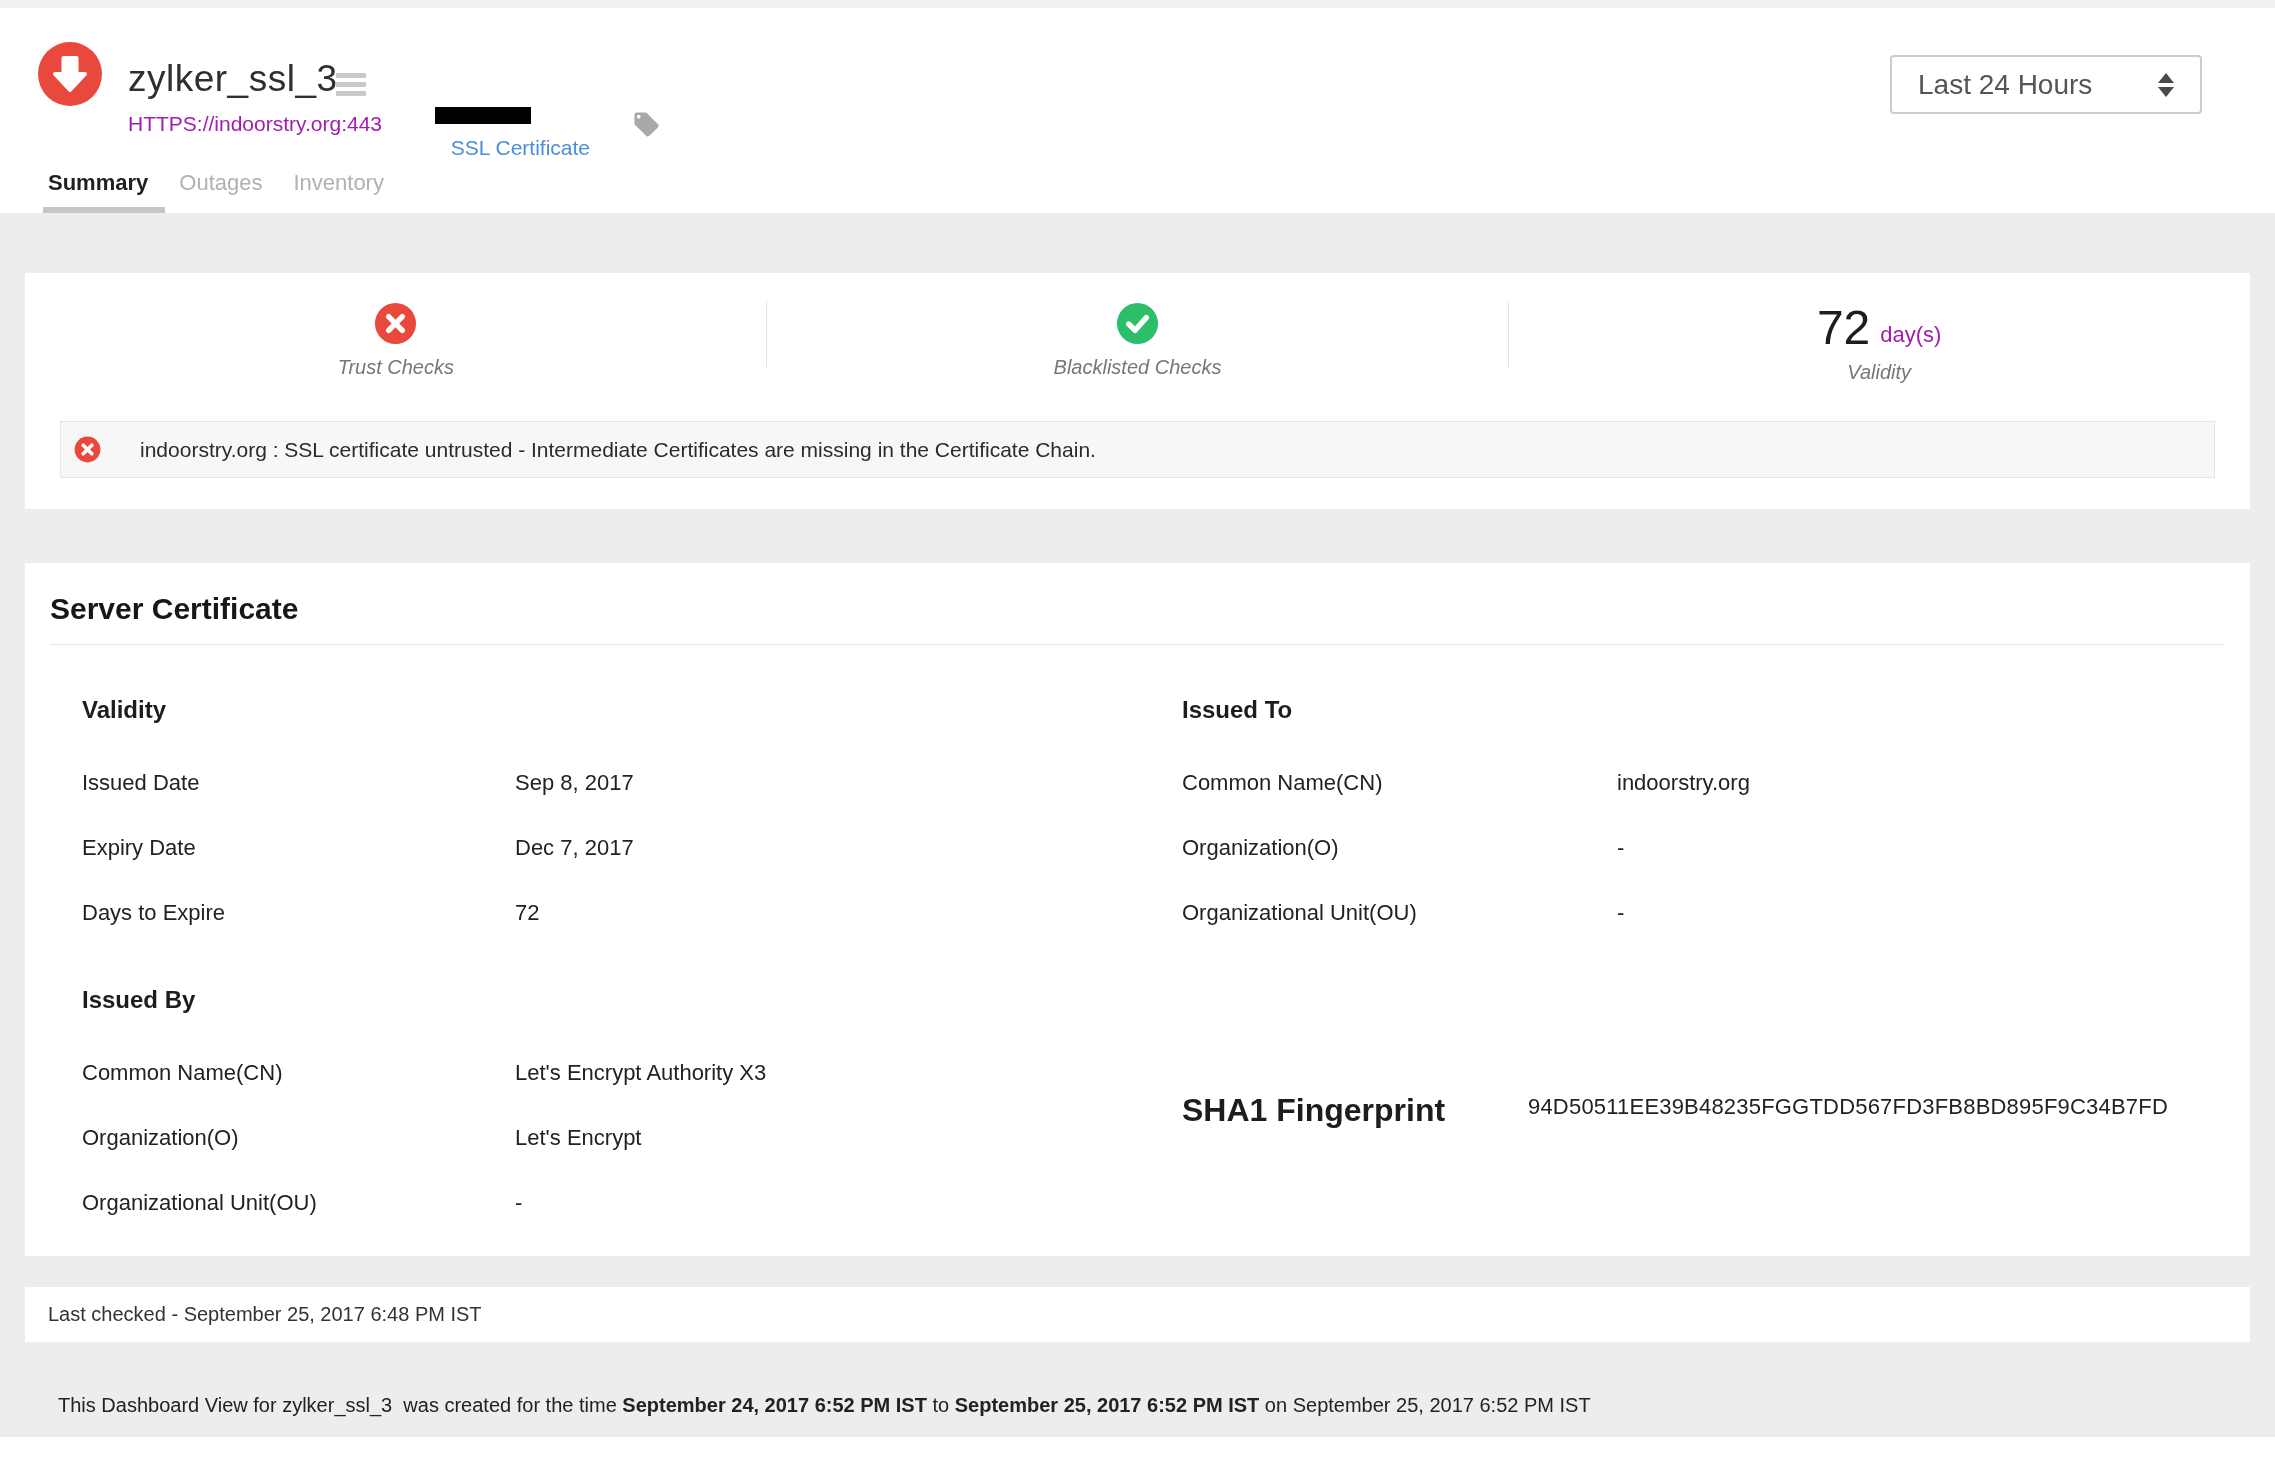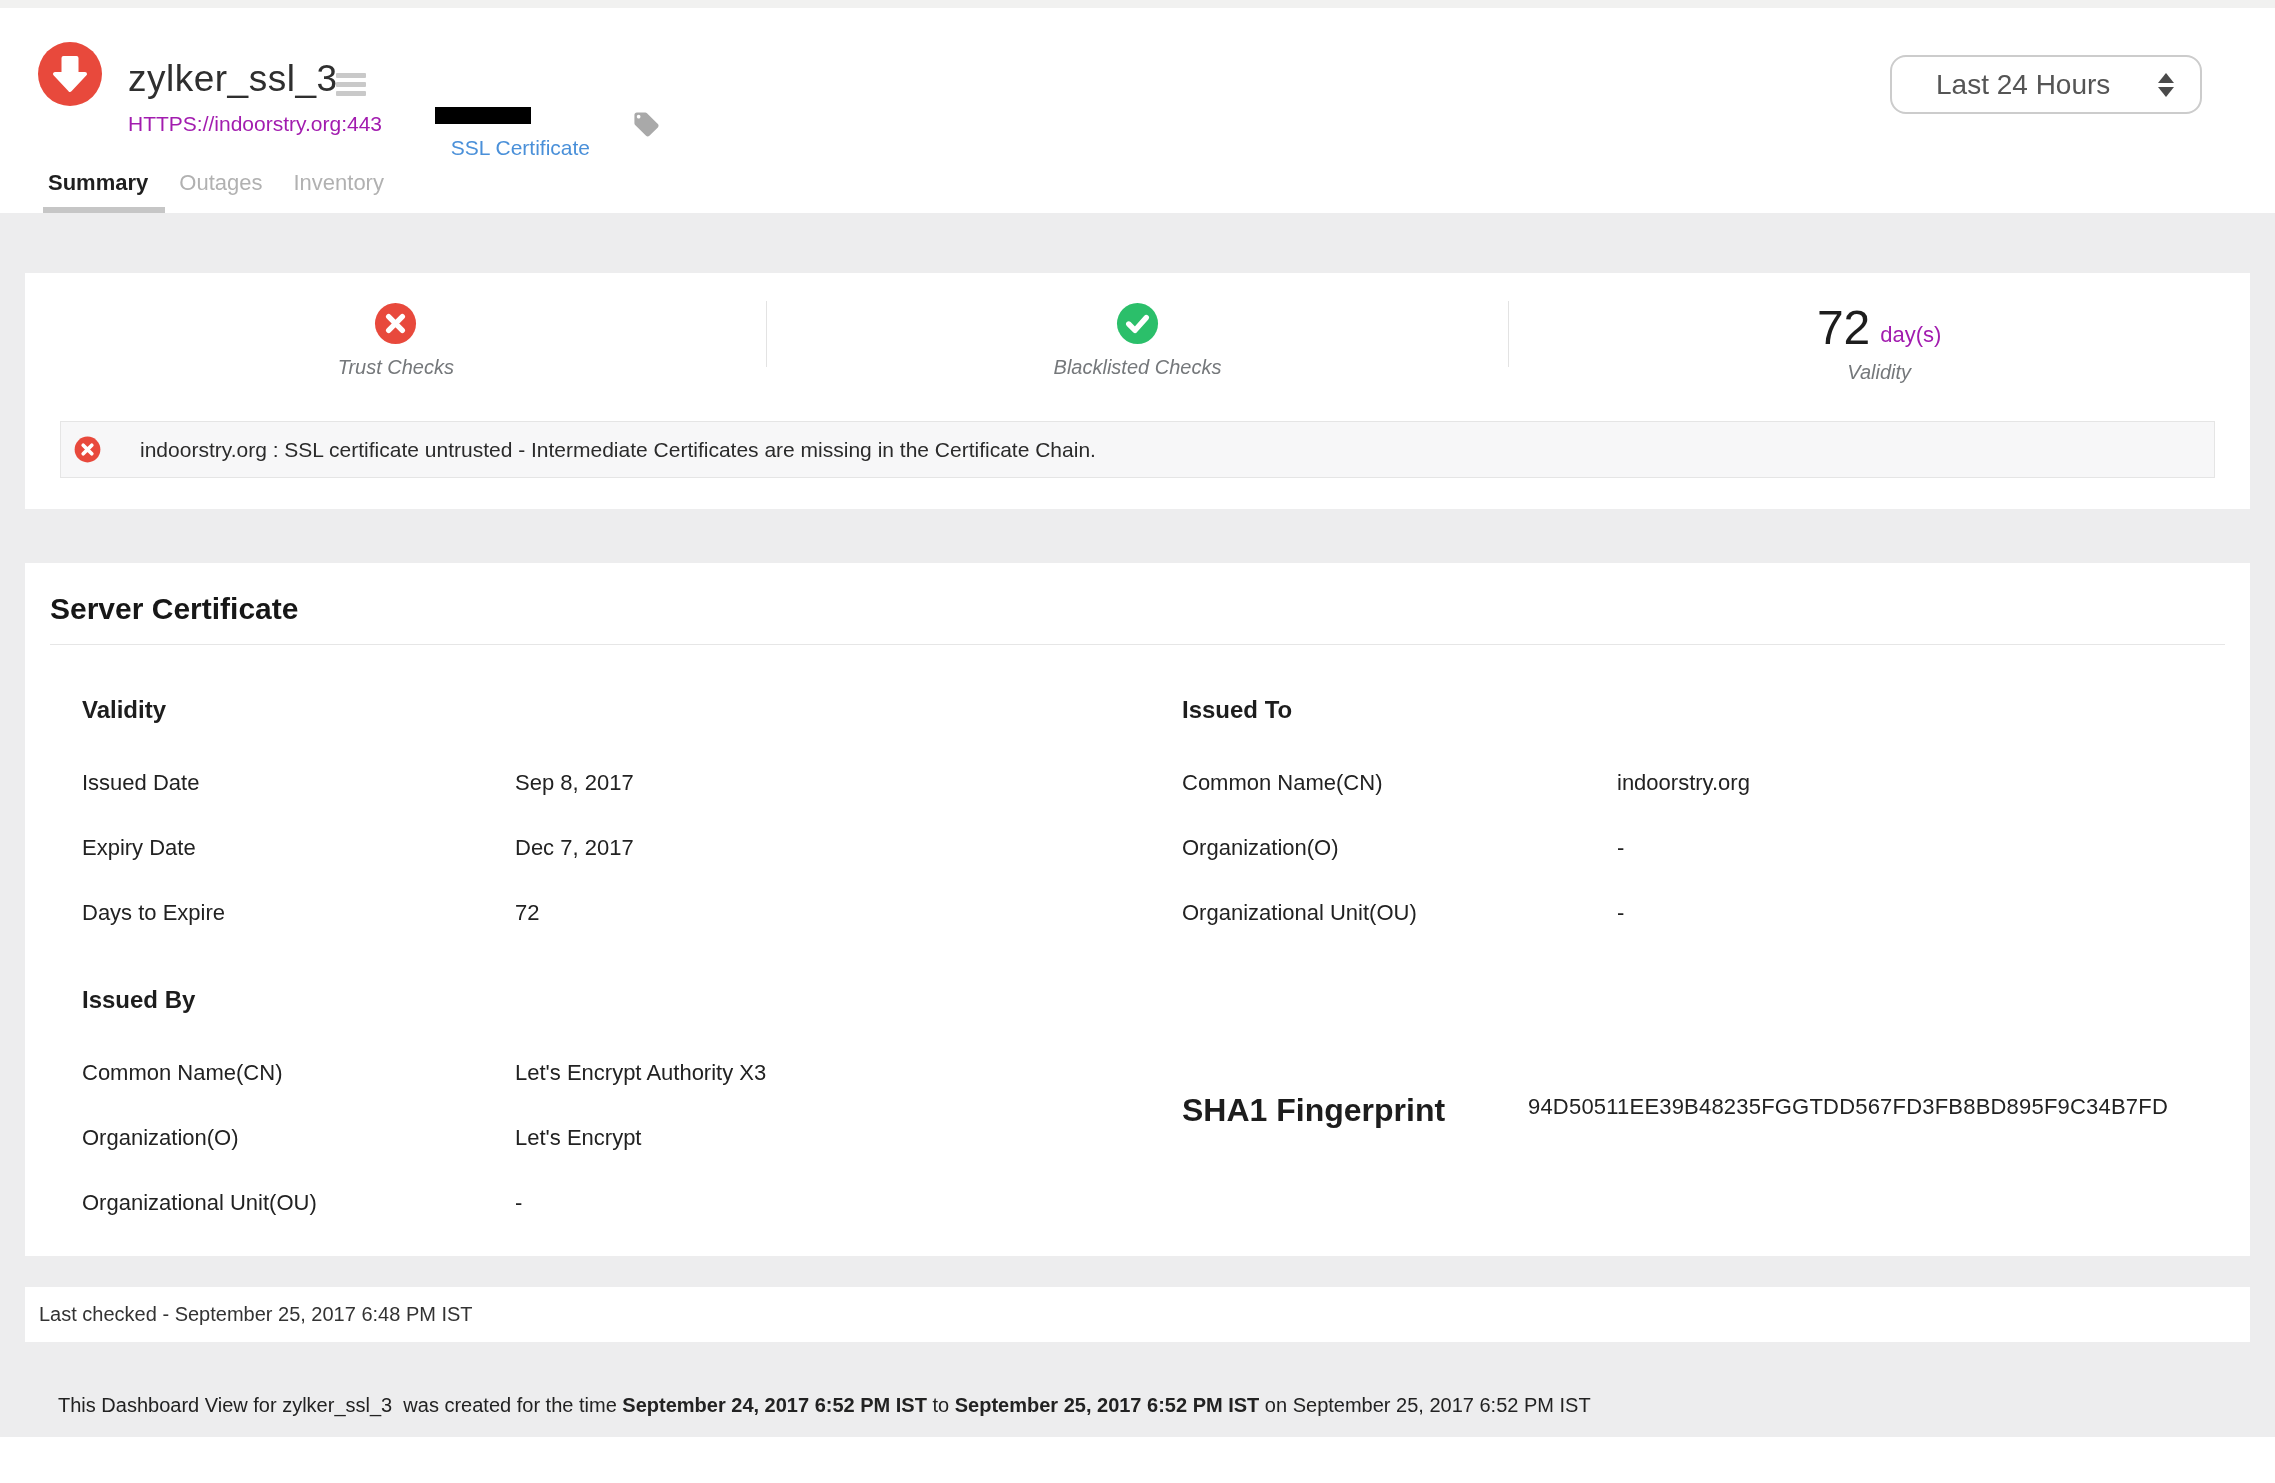--- a/index.html
+++ b/index.html
@@ -26,21 +26,21 @@
   .mtype{color:var(--link-blue);margin-left:22px;position:relative;white-space:pre;cursor:pointer;}
   .redaction{position:absolute;left:31px;top:-5px;width:96px;height:17px;background:#000;}
   .tagicon{margin-left:42px;margin-top:-2px;width:29px;height:29px;cursor:pointer;}
 
   .tabs{position:absolute;left:48px;top:158px;display:flex;gap:31px;font-size:22px;}
   .tab{color:#b1b1b1;cursor:pointer;}
   .tab.active{color:#1f1f1f;font-weight:bold;}
   .tab-underline{position:absolute;left:43px;top:195px;width:122px;height:6px;background:#c6c6c6;}
 
   .timerange{position:absolute;left:1890px;top:43px;width:312px;height:59px;border:2px solid #cccccc;
-    border-radius:16px;background:#fff;display:flex;align-items:center;padding:0 26px 0 44px;cursor:pointer;}
+    border-radius:4px;background:#fff;display:flex;align-items:center;padding:0 26px 0 26px;cursor:pointer;}
   .timerange .sel{font-size:28px;color:#555;flex:1;}
   .spin{display:flex;flex-direction:column;gap:4px;align-items:center;}
   .spin .up{width:0;height:0;border-left:8px solid transparent;border-right:8px solid transparent;border-bottom:10px solid #4a4a4a;}
   .spin .dn{width:0;height:0;border-left:8px solid transparent;border-right:8px solid transparent;border-top:10px solid #4a4a4a;}
 
   
   .main{position:absolute;left:0;top:213px;width:2275px;height:1224px;background:#ededee;}
 
   
   .statuscard{position:absolute;left:25px;top:60px;width:2225px;height:236px;background:#ffffff;}
@@ -67,21 +67,21 @@
   .crow{position:absolute;font-size:22px;color:#222;white-space:nowrap;}
   .crow .rvalue{position:absolute;white-space:nowrap;}
   .lcol{left:57px;}  .lcol .rvalue{left:433px;}
   .rcol{left:1157px;} .rcol .rvalue{left:435px;}
   .sha1row{position:absolute;left:1157px;top:529px;font-size:22px;white-space:nowrap;}
   .sha1row .rlabel{font-size:32px;font-weight:bold;color:#1d1d1d;}
   .sha1row .rvalue{position:absolute;left:346px;top:2px;color:#222;letter-spacing:.2px;}
 
   
   .lastchecked{position:absolute;left:25px;top:1074px;width:2225px;height:55px;background:#ffffff;
-    display:flex;align-items:center;padding-left:14px;font-size:20px;color:#333;}
+    display:flex;align-items:center;padding-left:23px;font-size:20px;color:#333;}
 
   
   .footnote{position:absolute;left:58px;top:1181px;font-size:20px;color:#222;white-space:pre-wrap;}
   .footnote b{font-weight:bold;}
 </style>
 </head>
 <body>
 
 <div id="page">
   <div class="topstrip"></div>

